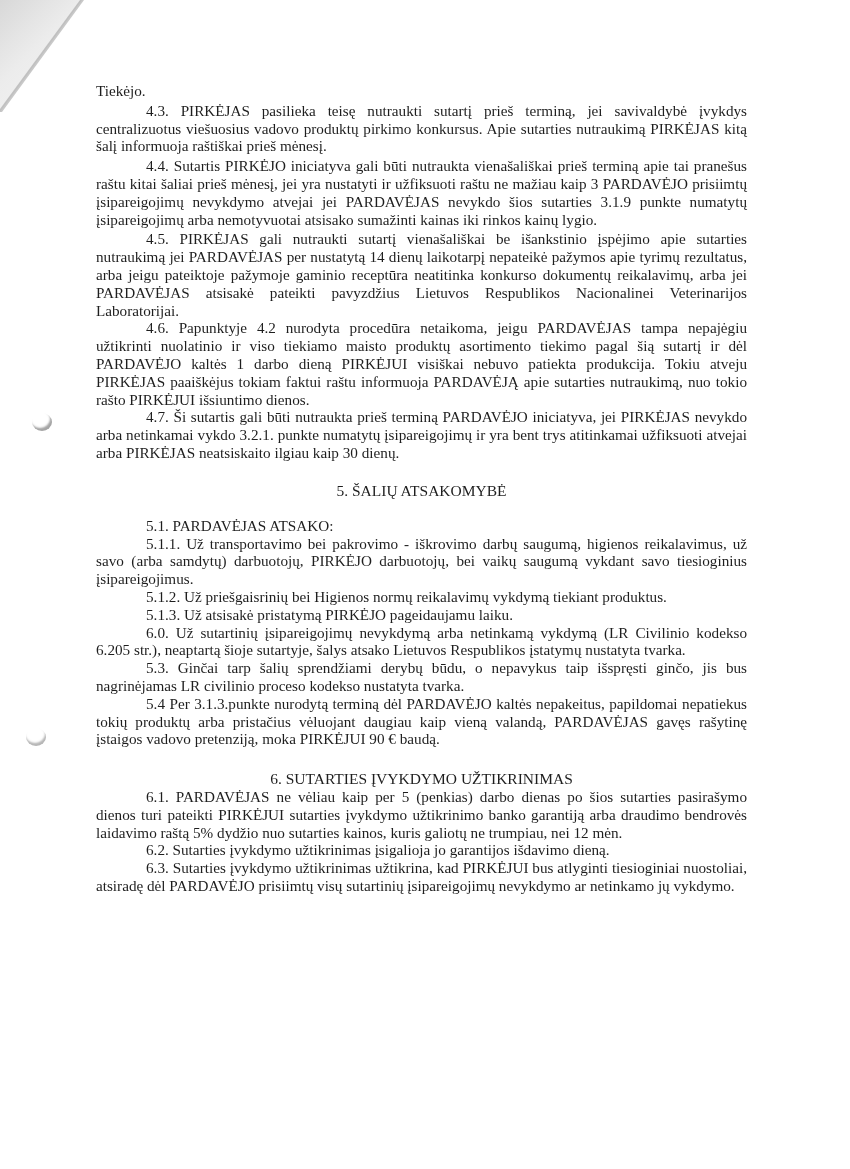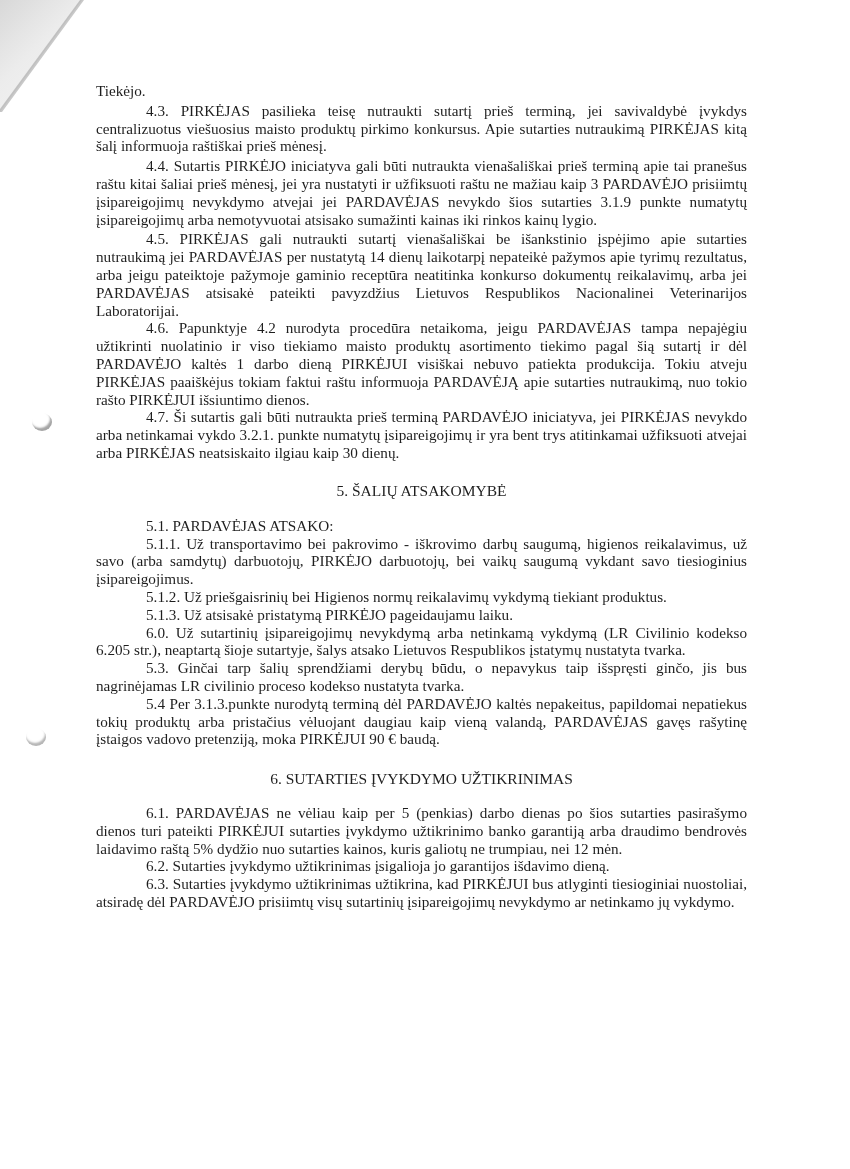--- a/index.html
+++ b/index.html
@@ -23,36 +23,36 @@
   .page {
     position: absolute; left: 96px; top: 82px; width: 651px;
     font-size: 15.2px; line-height: 17.8px;
   }
   p { margin: 0; text-align: justify; }
   p.indent { text-indent: 50px; }
   h2 {
     margin: 0; text-align: center; font-size: 15.5px; font-weight: normal; line-height: 18px;
   }
   .h5 { margin-top: 20px; margin-bottom: 17px; }
-  .h6 { margin-top: 22px; margin-bottom: 16px; }
+  .h6 { margin-top: 22px; margin-bottom: 0; }
   b { font-weight: normal; }
   .sp4 { margin-top: 2px; }
 </style>
 </head>
 <body>
 
 <div class="corner-fold"></div>
 <div class="corner-edge"></div>
 <div class="punch-hole hole-1"></div>
 <div class="punch-hole hole-2"></div>
 
 <div class="page">
   <p>Tiekėjo.</p>
 
-  <p class="indent sp4"><span>4.3.</span> <span>PIRKĖJAS pasilieka teisę nutraukti sutartį prieš terminą, jei savivaldybė įvykdys centralizuotus viešuosius maisto produktų pirkimo konkursus. Apie sutarties nutraukimą PIRKĖJAS kitą šalį informuoja raštiškai prieš mėnesį.</span></p>
+  <p class="indent sp4"><span>4.3.</span> <span>PIRKĖJAS pasilieka teisę nutraukti sutartį prieš terminą, jei savivaldybė įvykdys centralizuotus viešuosius vadovo produktų pirkimo konkursus. Apie sutarties nutraukimą PIRKĖJAS kitą šalį informuoja raštiškai prieš mėnesį.</span></p>
   <p class="indent sp4"><span>4.4.</span> <span>Sutartis PIRKĖJO iniciatyva gali būti nutraukta vienašališkai prieš terminą apie tai pranešus raštu kitai šaliai prieš mėnesį, jei yra nustatyti ir užfiksuoti raštu ne mažiau kaip 3 PARDAVĖJO prisiimtų įsipareigojimų nevykdymo atvejai jei PARDAVĖJAS nevykdo šios sutarties 3.1.9 punkte numatytų įsipareigojimų arba nemotyvuotai atsisako sumažinti kainas iki rinkos kainų lygio.</span></p>
   <p class="indent sp4"><span>4.5.</span> <span>PIRKĖJAS gali nutraukti sutartį vienašališkai be išankstinio įspėjimo apie sutarties nutraukimą jei PARDAVĖJAS per nustatytą 14 dienų laikotarpį nepateikė pažymos apie tyrimų rezultatus, arba jeigu pateiktoje pažymoje gaminio receptūra neatitinka konkurso dokumentų reikalavimų, arba jei PARDAVĖJAS atsisakė pateikti pavyzdžius Lietuvos Respublikos Nacionalinei Veterinarijos Laboratorijai.</span></p>
   <p class="indent"><span>4.6.</span> <span>Papunktyje 4.2 nurodyta procedūra netaikoma, jeigu  PARDAVĖJAS tampa nepajėgiu užtikrinti nuolatinio ir viso tiekiamo maisto produktų asortimento tiekimo pagal šią sutartį ir dėl PARDAVĖJO kaltės 1 darbo dieną PIRKĖJUI </span><b>visiškai</b><span> nebuvo patiekta produkcija. Tokiu atveju PIRKĖJAS paaiškėjus tokiam faktui raštu informuoja  PARDAVĖJĄ apie sutarties nutraukimą, nuo tokio rašto PIRKĖJUI išsiuntimo dienos.</span></p>
   <p class="indent"><span>4.7.</span> <span>Ši sutartis gali būti nutraukta prieš terminą PARDAVĖJO iniciatyva, jei PIRKĖJAS nevykdo arba netinkamai vykdo 3.2.1. punkte numatytų įsipareigojimų ir yra bent trys atitinkamai užfiksuoti atvejai arba PIRKĖJAS neatsiskaito ilgiau kaip 30 dienų.</span></p>
 
   <h2 class="h5">5. ŠALIŲ ATSAKOMYBĖ</h2>
 
   <p class="indent"><span>5.1.</span><span> PARDAVĖJAS ATSAKO:</span></p>
   <p class="indent"><span>5.1.1.</span> <span>Už transportavimo bei pakrovimo - iškrovimo darbų saugumą, higienos reikalavimus, už savo (arba samdytų) darbuotojų, PIRKĖJO darbuotojų, bei vaikų saugumą vykdant savo tiesioginius įsipareigojimus.</span></p>
   <p class="indent"><span>5.1.2.</span> <span>Už priešgaisrinių bei Higienos normų reikalavimų vykdymą tiekiant produktus.</span></p>

